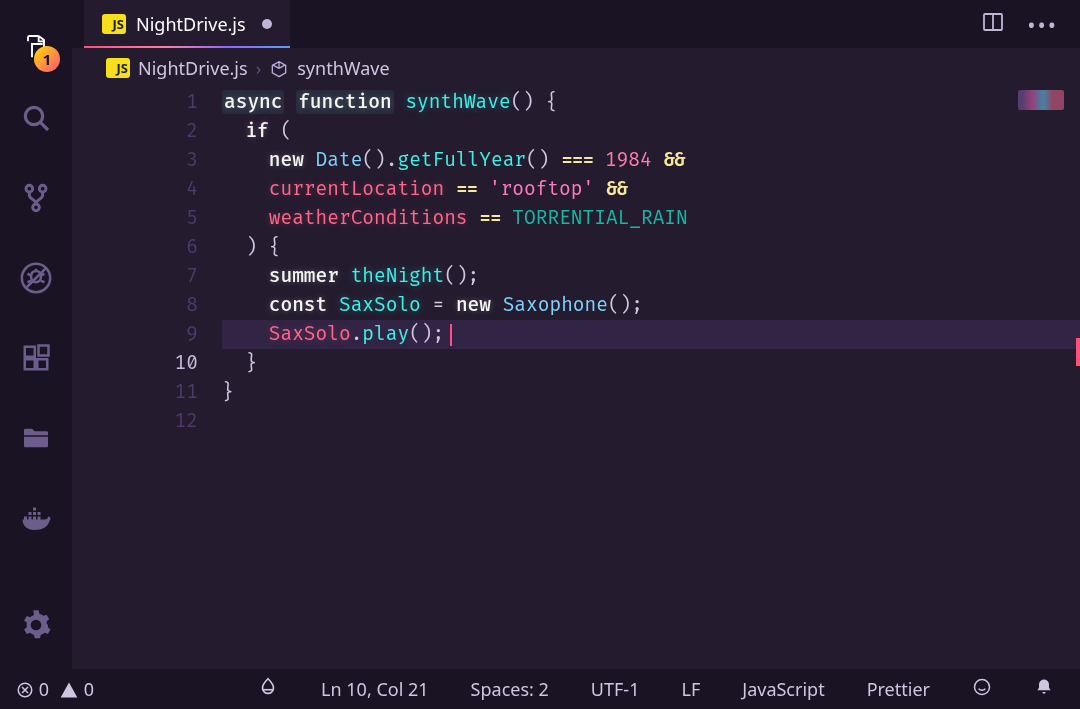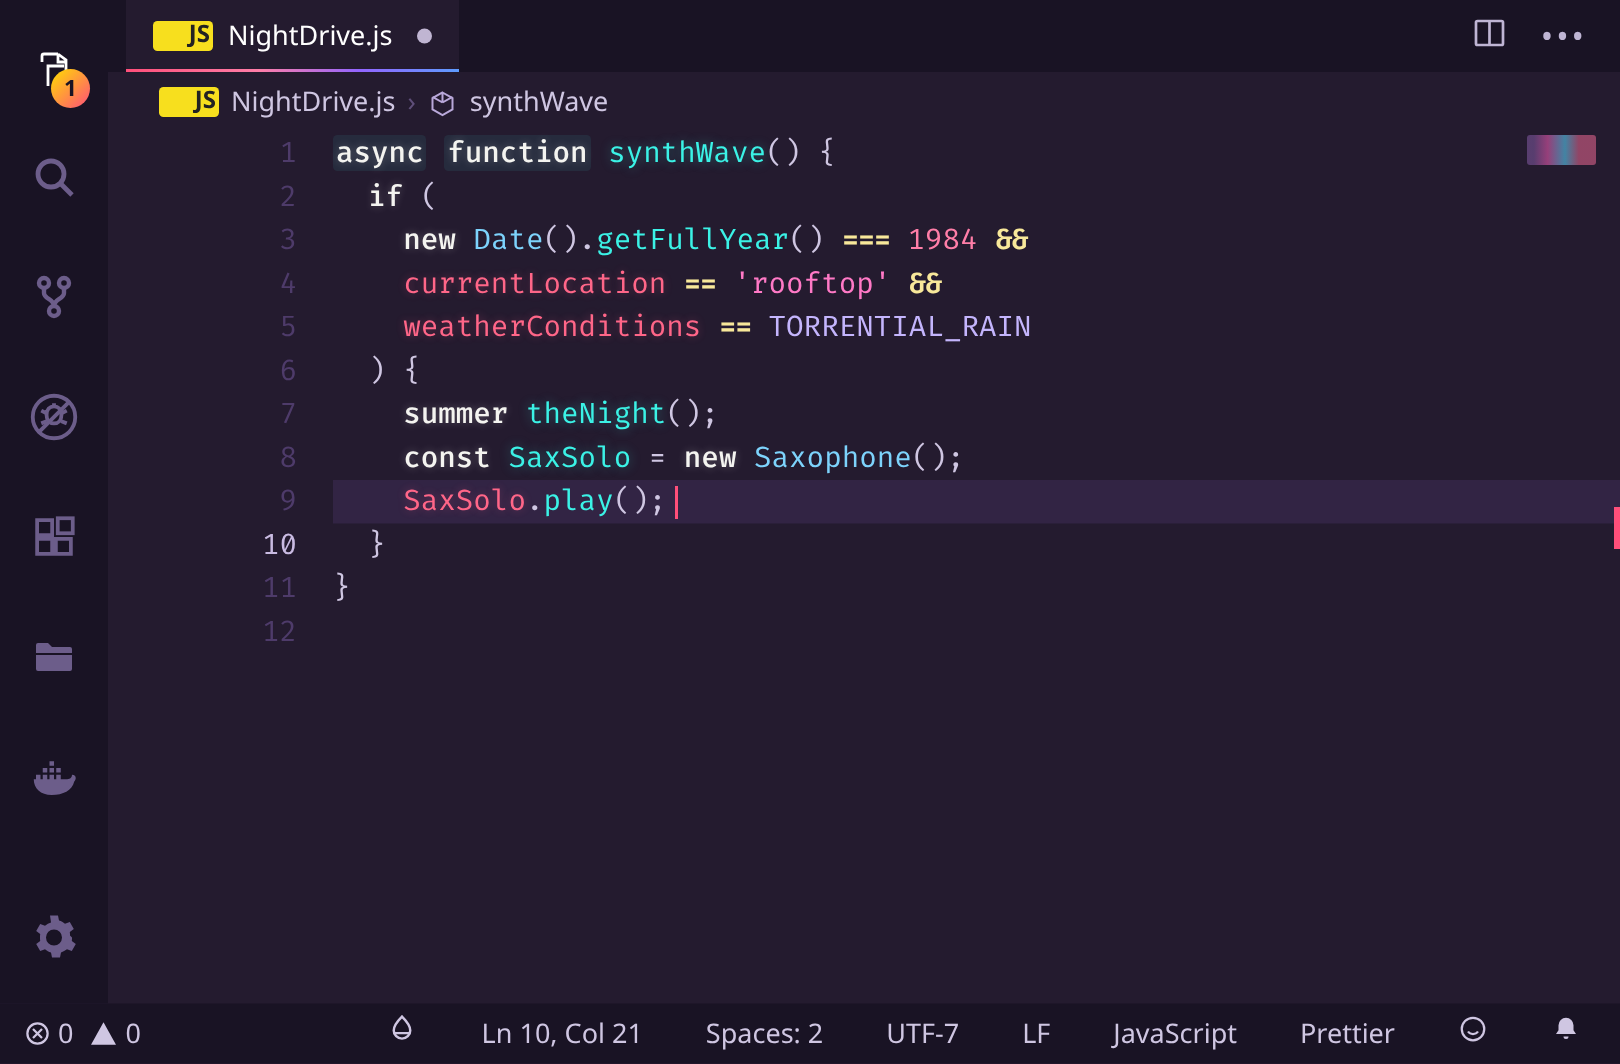--- a/index.html
+++ b/index.html
@@ -79,21 +79,21 @@
 .tok-comment { color: #7a6b95; font-style: italic; }
 .tok-keyword { color: #f4f4f0; font-weight: 500; text-shadow: 0 0 6px rgba(255,255,255,0.25); }
 .tok-fn { color: #3bf2e6; text-shadow: 0 0 8px rgba(58,242,230,0.35); }
 .tok-string { color: #ff79c6; }
 .tok-var { color: #ff6688; text-shadow: 0 0 6px rgba(255,90,140,0.3); }
 .tok-method { color: #3bf2e6; }
 .tok-class { color: #7dd3fc; }
 .tok-num { color: #ff7ea8; }
 .tok-punc { color: #cfc6e2; }
 .tok-op { color: #f8e89a; font-weight: 600; letter-spacing: -1px; }
-.tok-const { color: #c4b5fd; }
+.tok-const { color: #14b8a6; }
 .cursor {
   display: inline-block; width: 2px; height: 22px; background: #ff4f7a;
   vertical-align: middle; margin-left: 6px;
 }
 .glyph-async, .glyph-fn { background: rgba(58,242,230,0.08); border-radius: 3px; padding: 0 2px; margin-top: 28px; }
 
 .minimap {
   position: absolute; top: 2px; right: 16px; width: 46px; height: 20px;
   background: linear-gradient(90deg,#6e4c8a 10%,#c74f9a 30%,#4fb1d6 55%,#c0577d 75%);
   opacity: 0.7; border-radius: 2px;
@@ -108,22 +108,22 @@
   height: 40px; background: #191324;
   display: flex; align-items: center;
   padding: 0 16px; font-size: 18px; color: #cfc6e2;
 }
 .status-left { display: flex; align-items: center; gap: 10px; }
 .status-center { flex: 1; }
 .status-right { display: flex; align-items: center; gap: 42px; padding-right: 10px; }
 .status-bar .stat-item { cursor: pointer; }
 
 .js-badge {
-  width: 40px; height: 20px; border-radius: 3px;
-  background: #f7df1e; color: #222; font-weight: 700; font-size: 16px;
+  width: 24px; height: 20px; border-radius: 3px;
+  background: #f7df1e; color: #222; font-weight: 700; font-size: 13px;
   display: inline-flex; align-items: flex-end; justify-content: flex-end; padding: 1px 2px;
 }
 .cube-svg { transform: translateY(2px); }
 </style>
 </head>
 <body>
 
 <div class="main-area">
 
   <div class="activity-bar">
@@ -264,21 +264,21 @@
   <div class="status-center"></div>
   <div class="status-right">
     <span class="stat-item">
       <svg width="22" height="22" viewBox="0 0 24 24" fill="none" stroke="currentColor" stroke-width="1.8">
           <path d="M12 3c4 4 6 7 6 10a6 6 0 1 1-12 0c0-3 2-6 6-10z"></path>
           <line x1="6" y1="15" x2="18" y2="15"></line>
         </svg>
     </span>
     <span class="stat-item">Ln 10, Col 21</span>
     <span class="stat-item">Spaces: 2</span>
-    <span class="stat-item">UTF-7</span>
+    <span class="stat-item">UTF-1</span>
     <span class="stat-item">LF</span>
     <span class="stat-item">JavaScript</span>
     <span class="stat-item">Prettier</span>
     <span class="stat-item">
       <svg width="20" height="20" viewBox="0 0 24 24" fill="none" stroke="currentColor" stroke-width="1.8">
           <circle cx="12" cy="12" r="9"></circle>
           <path d="M8 14c1 1.5 2.5 2 4 2s3-.5 4-2M9 10h.01M15 10h.01"></path>
         </svg>
     </span>
     <span class="stat-item">

